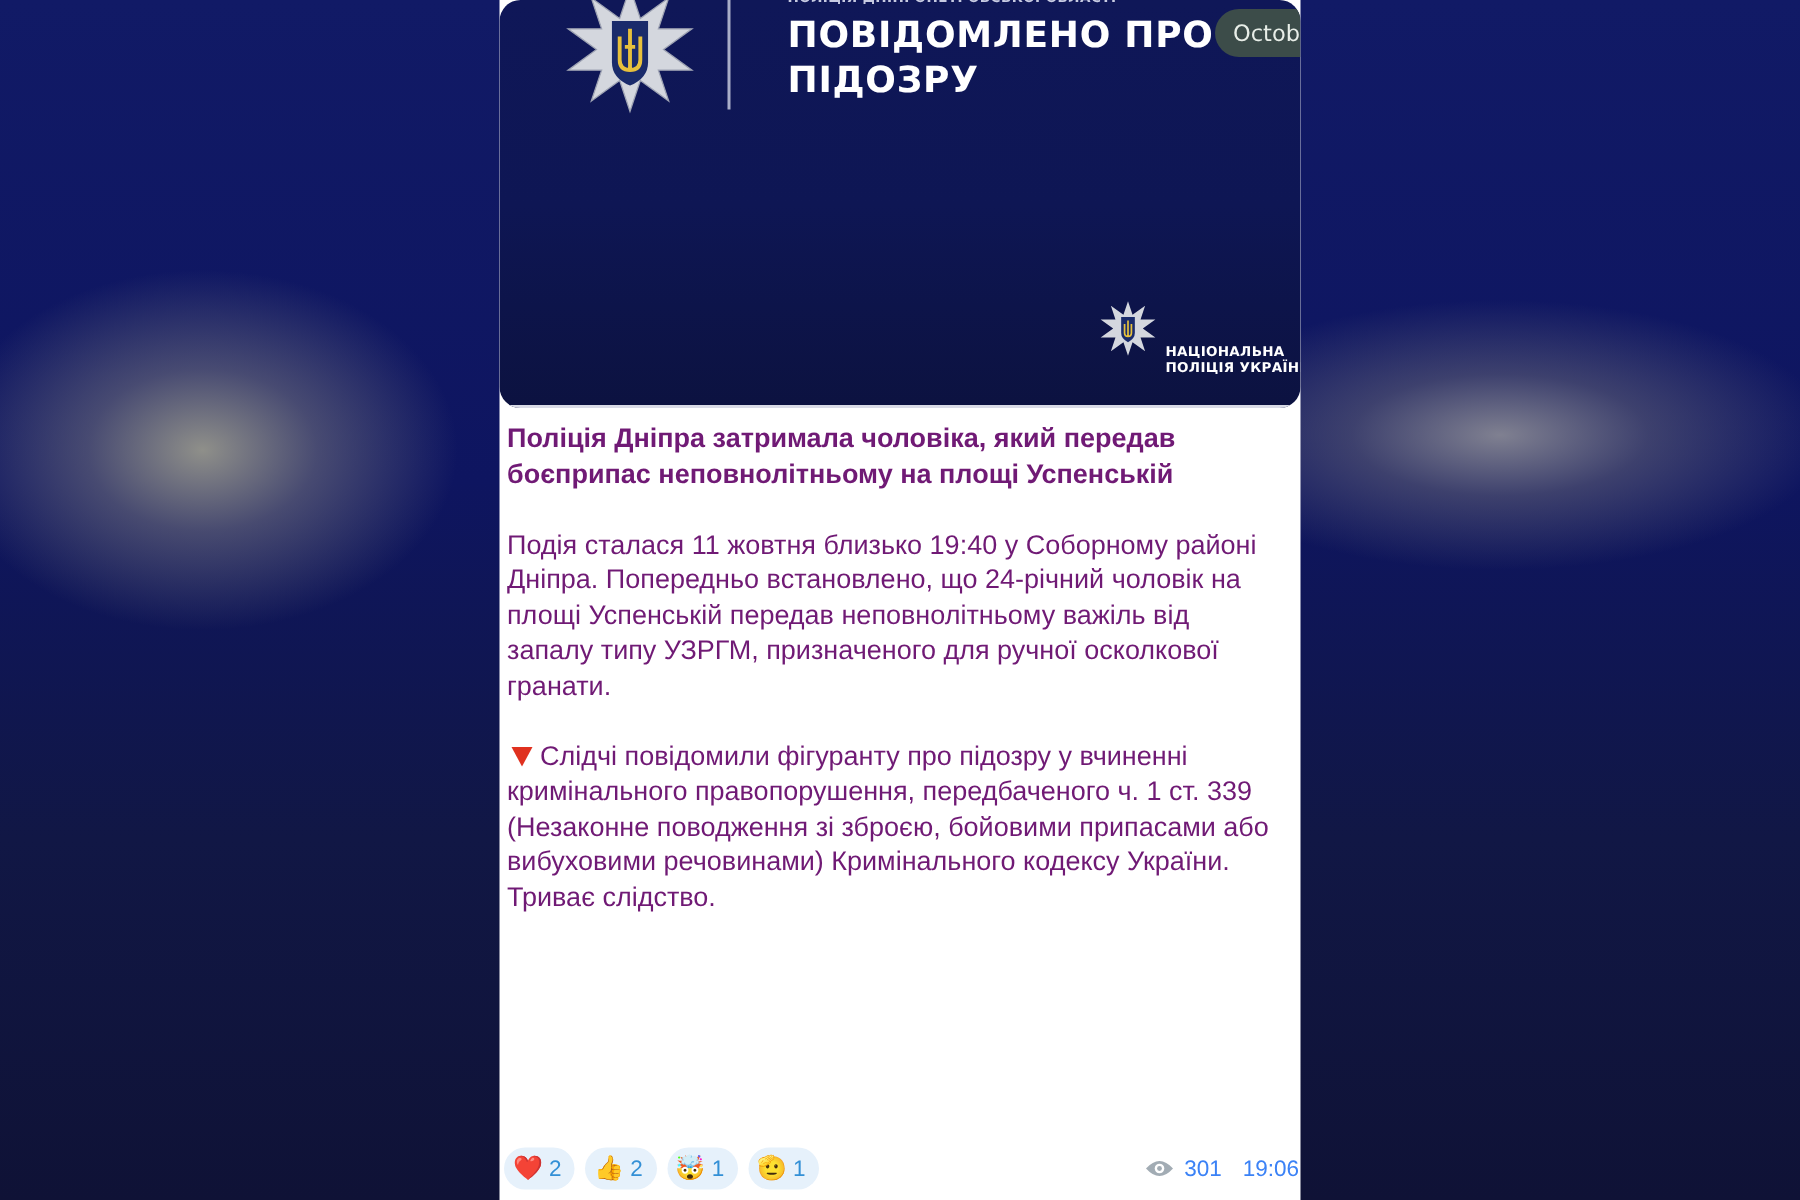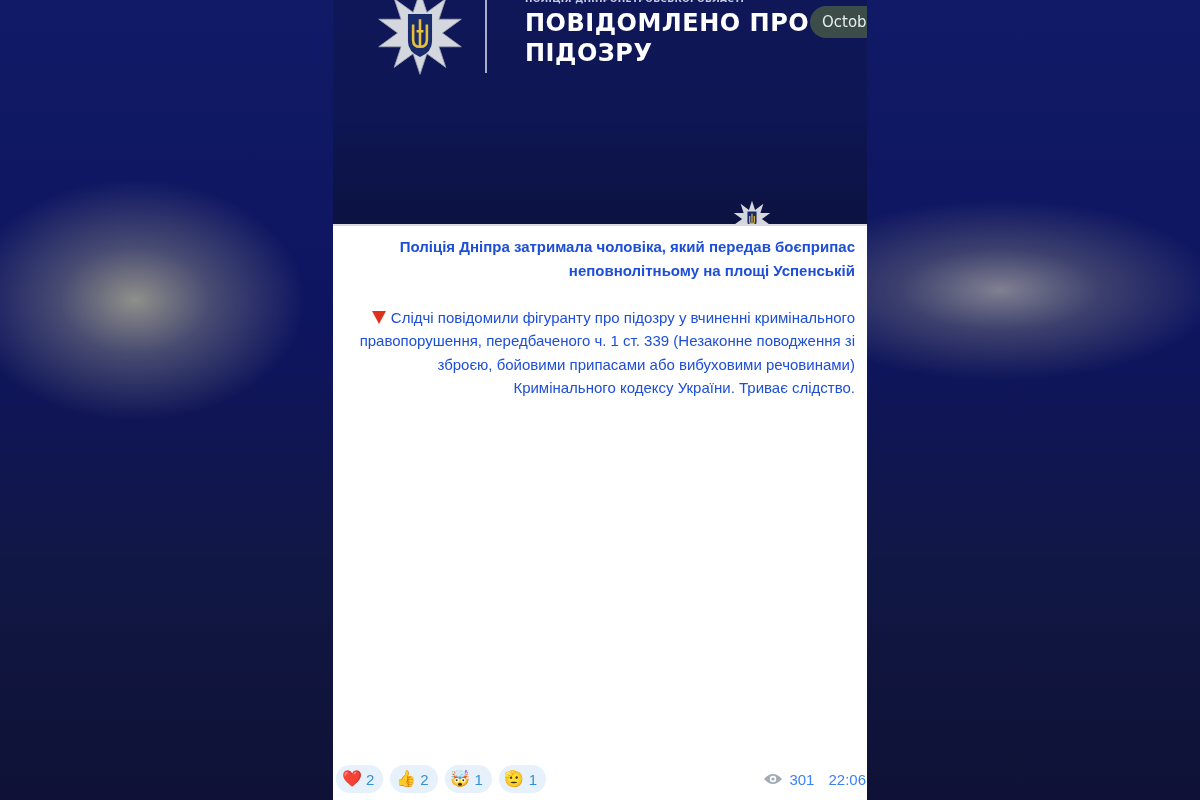--- a/index.html
+++ b/index.html
@@ -15,23 +15,24 @@
         radial-gradient(ellipse 170px 120px at 135px 300px, rgba(150,150,140,0.95), rgba(110,110,125,0.6) 45%, rgba(15,21,96,0) 100%),
         radial-gradient(ellipse 220px 90px at 1000px 290px, rgba(140,140,150,0.9), rgba(100,100,120,0.55) 45%, rgba(15,21,96,0) 100%),
         linear-gradient(180deg, #111a66 0%, #0e1560 40%, #111745 70%, #0f1236 100%);
     }
     .post {
       position: absolute; left: 333px; top: 0; width: 534px; height: 800px;
       background: #ffffff;
       overflow: hidden;
     }
     .banner {
-      position: relative; width: 534px; height: 226px;
+      position: relative; width: 534px; height: 272px;
       background: linear-gradient(180deg, #0f1758 0%, #0e1654 50%, #0c1240 100%);
       overflow: hidden;
+      border-radius: 14px;
     }
     .badge-big {
       position: absolute; left: 44px; top: -10px; width: 86px; height: 86px;
     }
     .divider-v {
       position: absolute; left: 152px; top: 0; width: 2px; height: 73px;
       background: #a9aec8;
     }
     .banner-kicker {
       position: absolute; left: 192px; top: -6px;
@@ -55,25 +56,24 @@
     .badge-small { width: 38px; height: 38px; }
     .npu-text {
       margin-left: 6px; color: #ffffff; font-weight: bold; font-size: 9px; line-height: 11px;
       letter-spacing: 0.2px; white-space: nowrap; margin-top: 44px;
     }
     .banner-bottom-line {
       position: absolute; left: 0; bottom: 0; width: 100%; height: 2px; background: #d9dbe6;
     }
     .message {
       padding: 9px 12px 0 5px;
-      color: #1d4ed8;
+      color: #701a75;
       font-family: "Liberation Sans", sans-serif;
-      font-size: 15px;
+      font-size: 18px;
       line-height: 23.5px;
-      text-align: right;
     }
     .msg-title { font-weight: bold; }
     .para { margin-top: 23.5px; }
     .warn-tri {
       display: inline-block; width: 0; height: 0;
       border-left: 7px solid transparent; border-right: 7px solid transparent;
       border-top: 13px solid #e0311f; margin: 0 5px 0 3px; vertical-align: -1px;
     }
     .footer {
       position: absolute; left: 0; top: 763px; width: 534px; height: 32px;
@@ -119,20 +119,21 @@
       <div class="npu-text">
         <div>НАЦІОНАЛЬНА</div>
         <div>ПОЛІЦІЯ УКРАЇНИ</div>
       </div>
     </div>
     <div class="banner-bottom-line"></div>
   </div>
 
   <div class="message">
     <div class="msg-title">Поліція Дніпра затримала чоловіка, який передав боєприпас неповнолітньому на площі Успенській</div>
+    <div class="para">Подія сталася 11 жовтня близько 19:40 у Соборному районі Дніпра. Попередньо встановлено, що 24-річний чоловік на площі Успенській передав неповнолітньому важіль від запалу типу УЗРГМ, призначеного для ручної осколкової гранати.</div>
     <div class="para"><span class="warn-tri"></span><span>Слідчі повідомили фігуранту про підозру у вчиненні кримінального правопорушення, передбаченого ч. 1 ст. 339 (Незаконне поводження зі зброєю, бойовими припасами або вибуховими речовинами) Кримінального кодексу України. Триває слідство.</span></div>
   </div>
 
   <div class="footer">
     <div class="reaction">
       <span class="emo">❤️</span>
       <span class="count">2</span>
     </div>
     <div class="reaction">
       <span class="emo">👍</span>
@@ -146,16 +147,16 @@
       <span class="emo">🫡</span>
       <span class="count">1</span>
     </div>
     <div class="meta">
       <svg class="eye" viewBox="0 0 20 14">
         <path d="M1 7 Q10 -3 19 7 Q10 17 1 7 Z" fill="#a2acb4"></path>
         <circle cx="10" cy="7" r="3.2" fill="#ffffff"></circle>
         <circle cx="10" cy="7" r="1.6" fill="#a2acb4"></circle>
       </svg>
       <span class="views">301</span>
-      <span class="time">22:06</span>
+      <span class="time">19:06</span>
     </div>
   </div>
 </div>
 
 </body></html>

